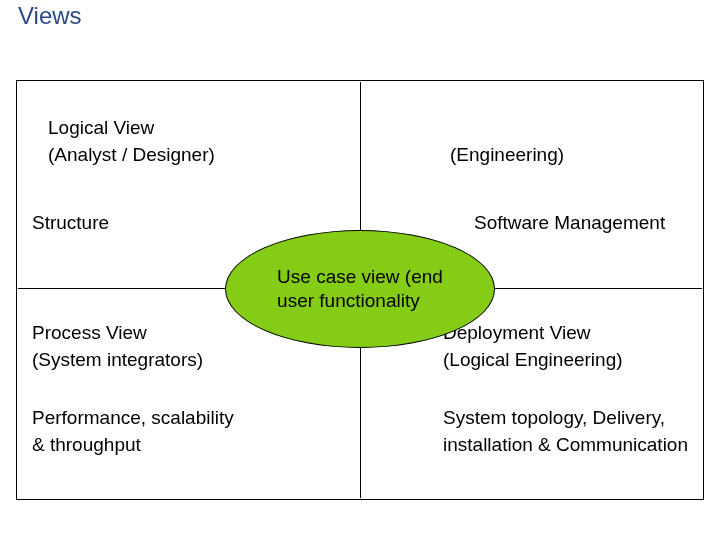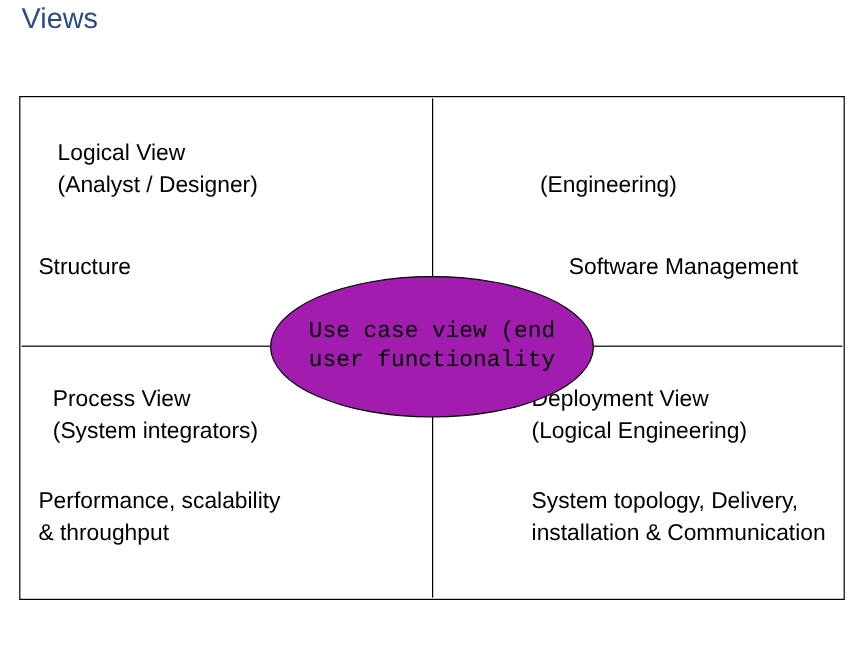--- a/index.html
+++ b/index.html
@@ -44,43 +44,42 @@
     background: #000;
   }
   .ellipse {
     position: absolute;
     top: 230px;
     left: 225px;
     width: 270px;
     height: 118px;
     border: 1.5px solid #000;
     border-radius: 50%;
-    background: #a21caf;
+    background: #84cc16;
     display: flex;
     align-items: center;
     justify-content: center;
     padding: 0 26px;
-    font-family: Liberation Mono, monospace;
   }
   .ellipse-text {
     font-size: 19px;
     color: #000;
     line-height: 1.25;
   }
   .cell {
     position: absolute;
     font-size: 19px;
     color: #000;
     line-height: 1.4;
   }
   .tl1 { top: 115px; left: 32px; margin-left: 16px; }
   .tl2 { top: 210px; left: 32px; }
   .tr1 { top: 115px; left: 450px; }
   .tr2 { top: 210px; left: 474px; }
-  .bl1 { top: 320px; left: 32px; margin-left: 12px; }
+  .bl1 { top: 320px; left: 32px; }
   .bl2 { top: 405px; left: 32px; }
   .br1 { top: 320px; left: 443px; }
   .br2 { top: 405px; left: 443px; }
 </style>
 </head>
 <body>
 
 <div class="title">Views</div>
 
 <div class="box"></div>

